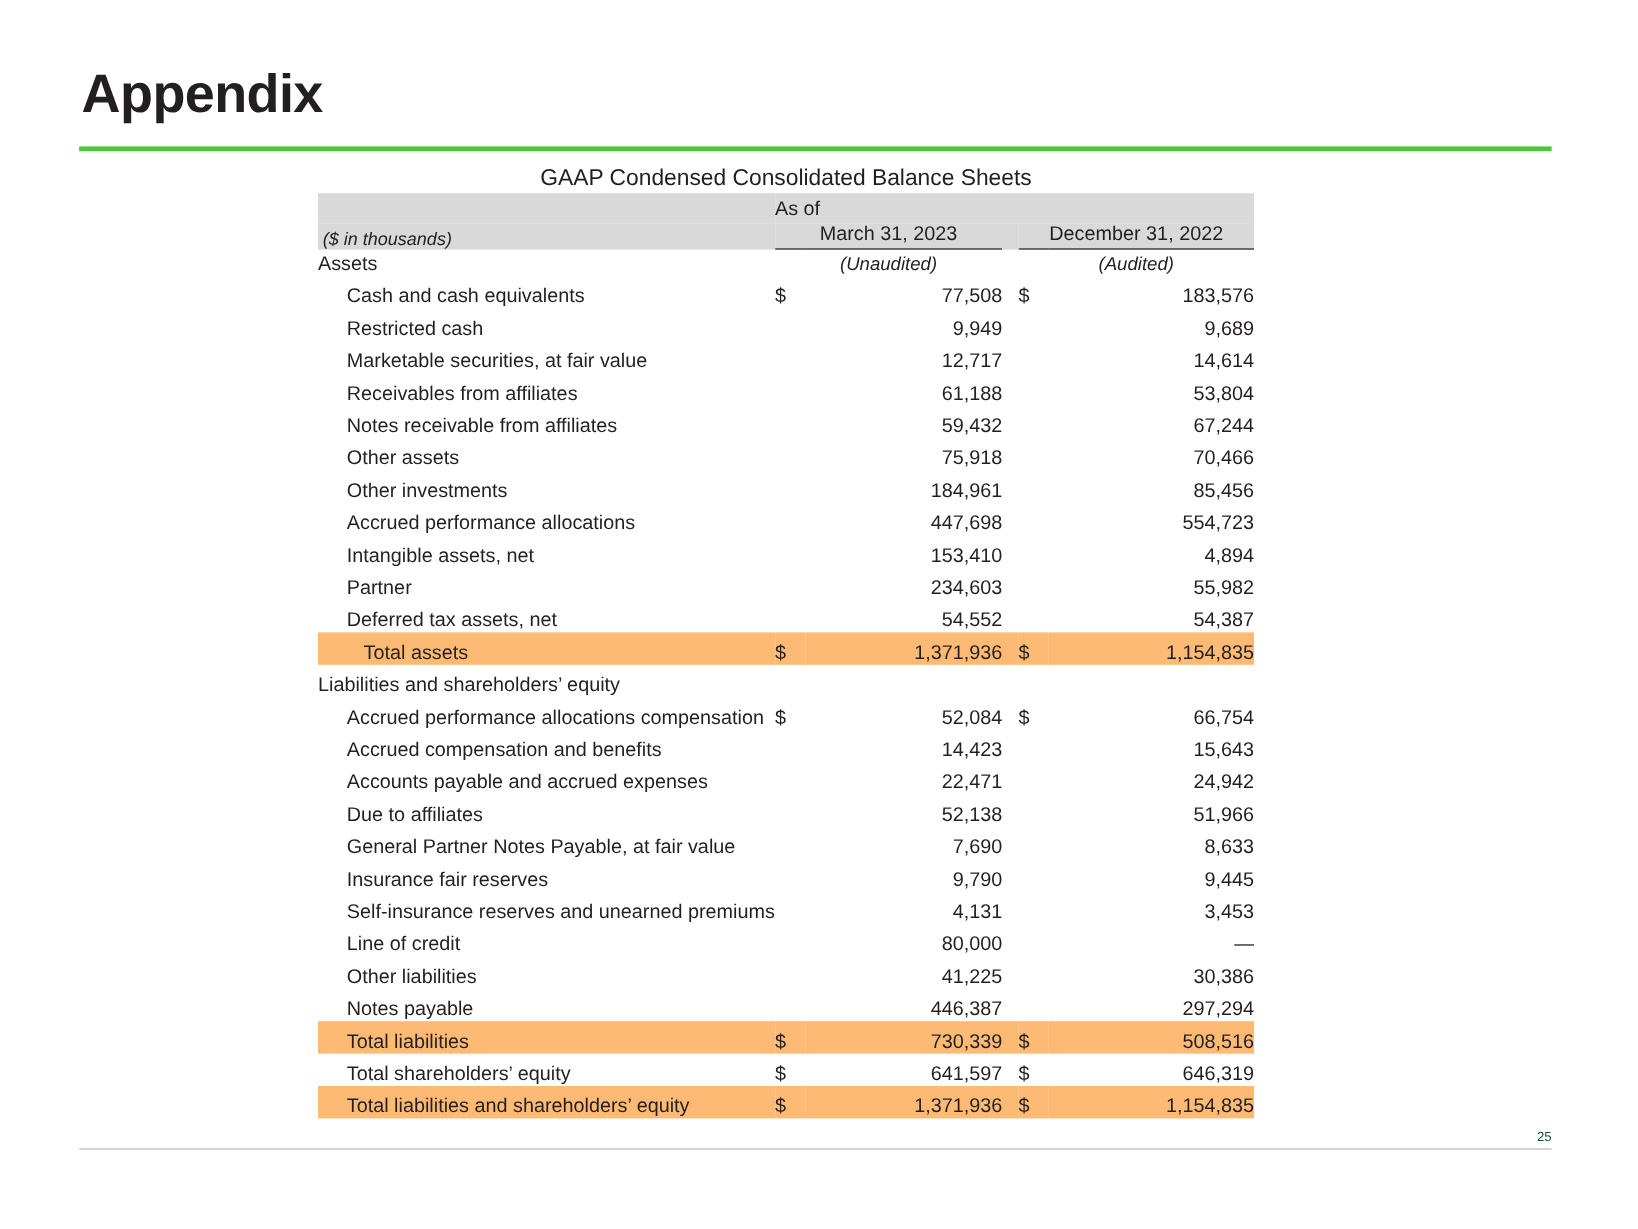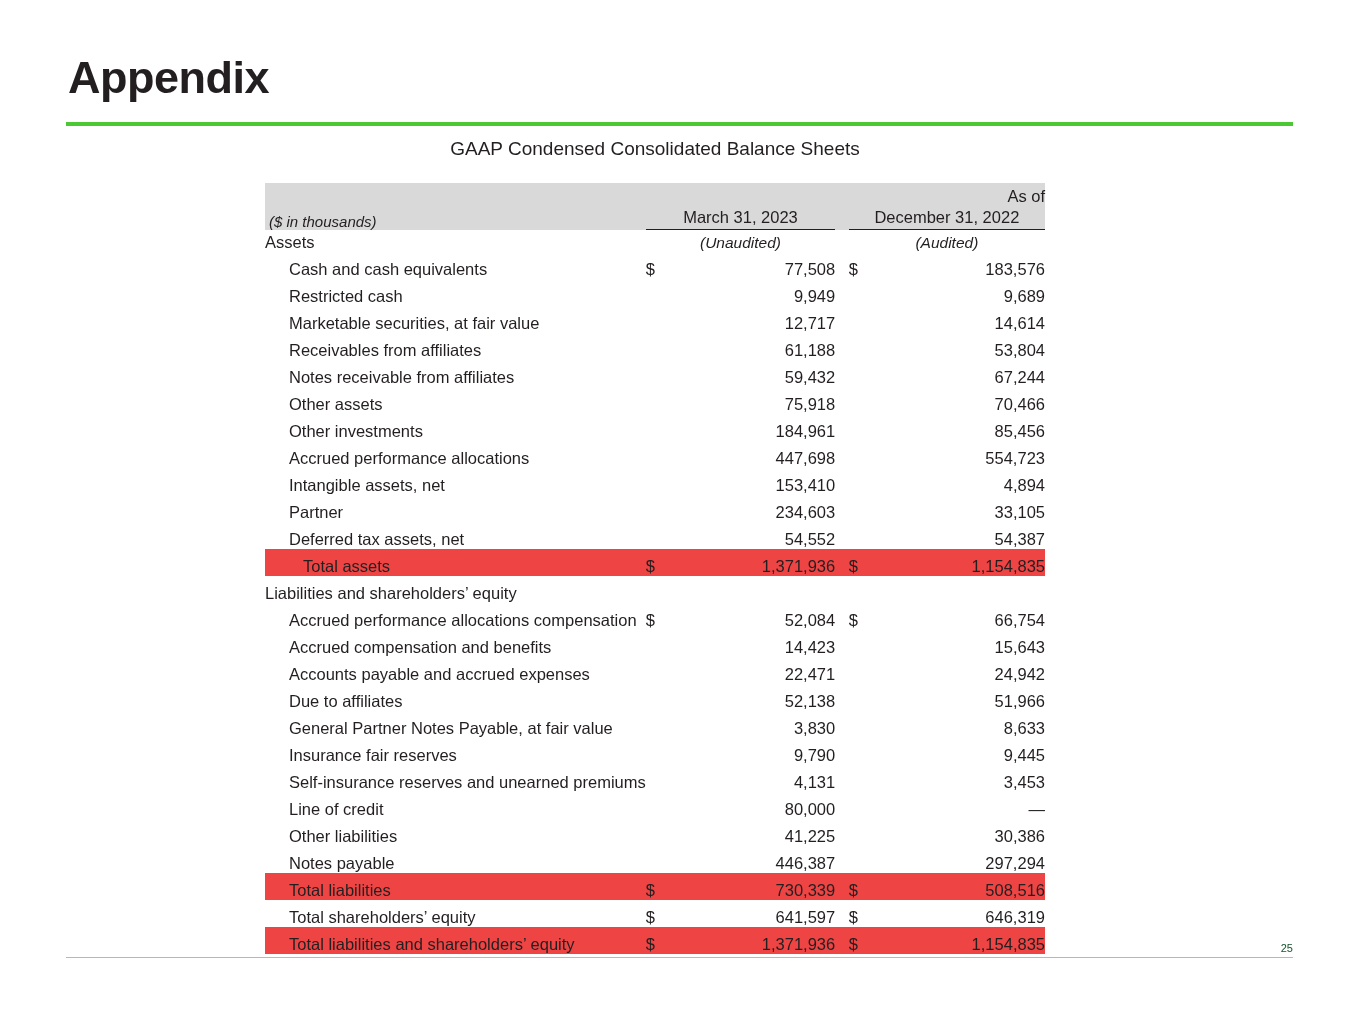--- a/index.html
+++ b/index.html
@@ -36,38 +36,38 @@
   .table-wrap {
     position: absolute;
     left: 265px;
     top: 138px;
     width: 780px;
   }
   .table-title {
     text-align: center;
     font-size: 19px;
     color: #231f20;
-    margin-bottom: 23px;
+    margin-bottom: 1px;
     font-weight: normal;
   }
   table.bs {
     border-collapse: collapse;
     width: 780px;
     font-size: 16.5px;
     color: #231f20;
   }
   table.bs td, table.bs th {
     padding: 0;
     font-weight: normal;
     vertical-align: bottom;
     white-space: nowrap;
   }
   .hdr-band td { background: #d9d9d9; }
   .asof {
-    text-align: right;
+    text-align: left;
     font-size: 16.5px;
     padding: 4px 0 2px 0 !important;
   }
   .units {
     font-style: italic;
     font-size: 15px;
     padding-left: 4px !important;
   }
   .colhead {
     text-align: center;
@@ -80,21 +80,21 @@
     font-size: 15.5px;
     padding-top: 4px !important;
     margin-top: 41px;
   }
   tr.row td { height: 27px; }
   .lbl { padding-left: 4px; }
   .lbl.indent { padding-left: 24px; }
   .lbl.indent2 { padding-left: 38px; }
   .cur { width: 26px; text-align: left; padding-left: 6px; }
   .num { text-align: right; padding-right: 4px; margin-top: 37px; }
-  .teal td { background: #ef4444; }
+  .teal td { background: #fdba74; }
   .footer-rule {
     position: absolute;
     left: 66px;
     top: 957px;
     width: 1227px;
     height: 1px;
     background: #b8b8b8;
   }
   .brand {
     position: absolute;
@@ -224,21 +224,21 @@
           <td></td>
           <td class="cur"></td>
           <td class="num">4,894</td>
         </tr>
         <tr class="row">
           <td class="lbl indent">Partner</td>
           <td class="cur"></td>
           <td class="num">234,603</td>
           <td></td>
           <td class="cur"></td>
-          <td class="num">33,105</td>
+          <td class="num">55,982</td>
         </tr>
         <tr class="row">
           <td class="lbl indent">Deferred tax assets, net</td>
           <td class="cur"></td>
           <td class="num">54,552</td>
           <td></td>
           <td class="cur"></td>
           <td class="num">54,387</td>
         </tr>
 
@@ -288,21 +288,21 @@
           <td class="lbl indent">Due to affiliates</td>
           <td class="cur"></td>
           <td class="num">52,138</td>
           <td></td>
           <td class="cur"></td>
           <td class="num">51,966</td>
         </tr>
         <tr class="row">
           <td class="lbl indent">General Partner Notes Payable, at fair value</td>
           <td class="cur"></td>
-          <td class="num">3,830</td>
+          <td class="num">7,690</td>
           <td></td>
           <td class="cur"></td>
           <td class="num">8,633</td>
         </tr>
         <tr class="row">
           <td class="lbl indent">Insurance fair reserves</td>
           <td class="cur"></td>
           <td class="num">9,790</td>
           <td></td>
           <td class="cur"></td>

